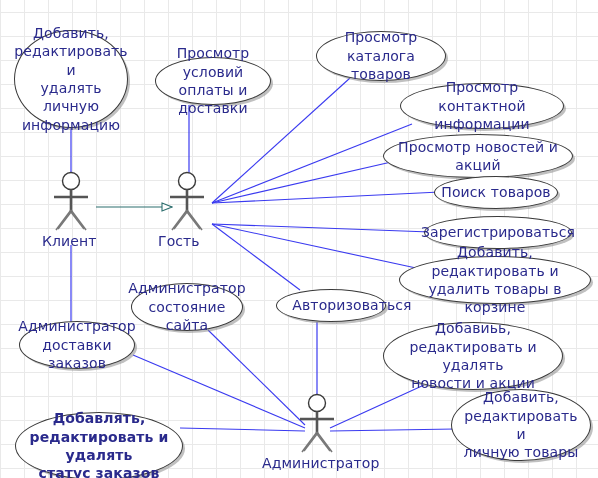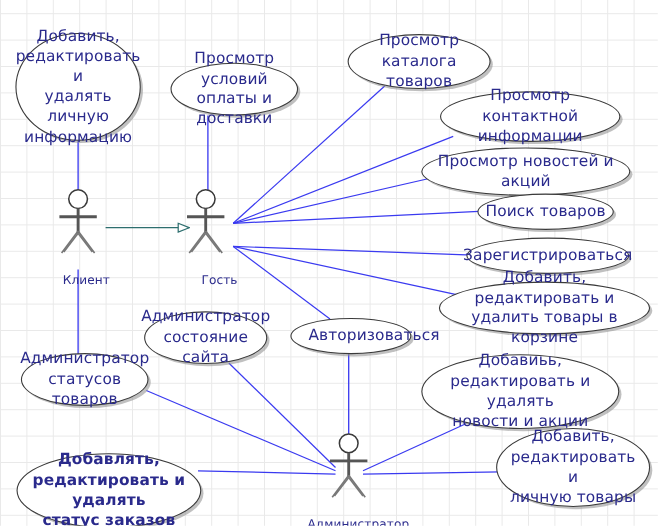--- a/index.html
+++ b/index.html
@@ -36,24 +36,24 @@
     font-size:14px;
     line-height:1.32;
     letter-spacing:0.1px;
     padding:0 6px;
   }
   .ellipse span{display:block;}
 
   .actor{position:absolute;width:58px;}
   .actor svg{display:block;}
   .actor .alabel{
-    text-align:right;
+    text-align:left;
     color:#2a2a8c;
-    font-size:11px;
-    margin-top:16px;
+    font-size:14px;
+    margin-top:1px;
     letter-spacing:0.1px;
   }
 </style>
 </head>
 <body>
 
 <div id="canvas">
 
   <svg id="edges" viewBox="0 0 598 478" xmlns="http://www.w3.org/2000/svg">
     <defs>
@@ -142,30 +142,30 @@
     </span>
   </div>
 
   <div class="ellipse" style="left:131px;top:283px;width:112px;height:48px;">
     <span>
       <span>Администратор</span>
       <span>состояние сайта</span>
     </span>
   </div>
 
-  <div class="ellipse" style="left:264px;top:289px;width:110px;height:33px;padding-left:48px;">
+  <div class="ellipse" style="left:276px;top:289px;width:110px;height:33px;padding-left:48px;">
     <span>
       <span>Авторизоваться</span>
     </span>
   </div>
 
   <div class="ellipse" style="left:19px;top:321px;width:116px;height:48px;">
     <span>
       <span>Администратор</span>
-      <span>статусов товаров</span>
+      <span>доставки заказов</span>
     </span>
   </div>
 
   <div class="ellipse" style="left:15px;top:412px;width:168px;height:68px;font-weight:bold;">
     <span>
       <span>Добавлять,</span>
       <span>редактировать и удалять</span>
       <span>статус заказов</span>
     </span>
   </div>

